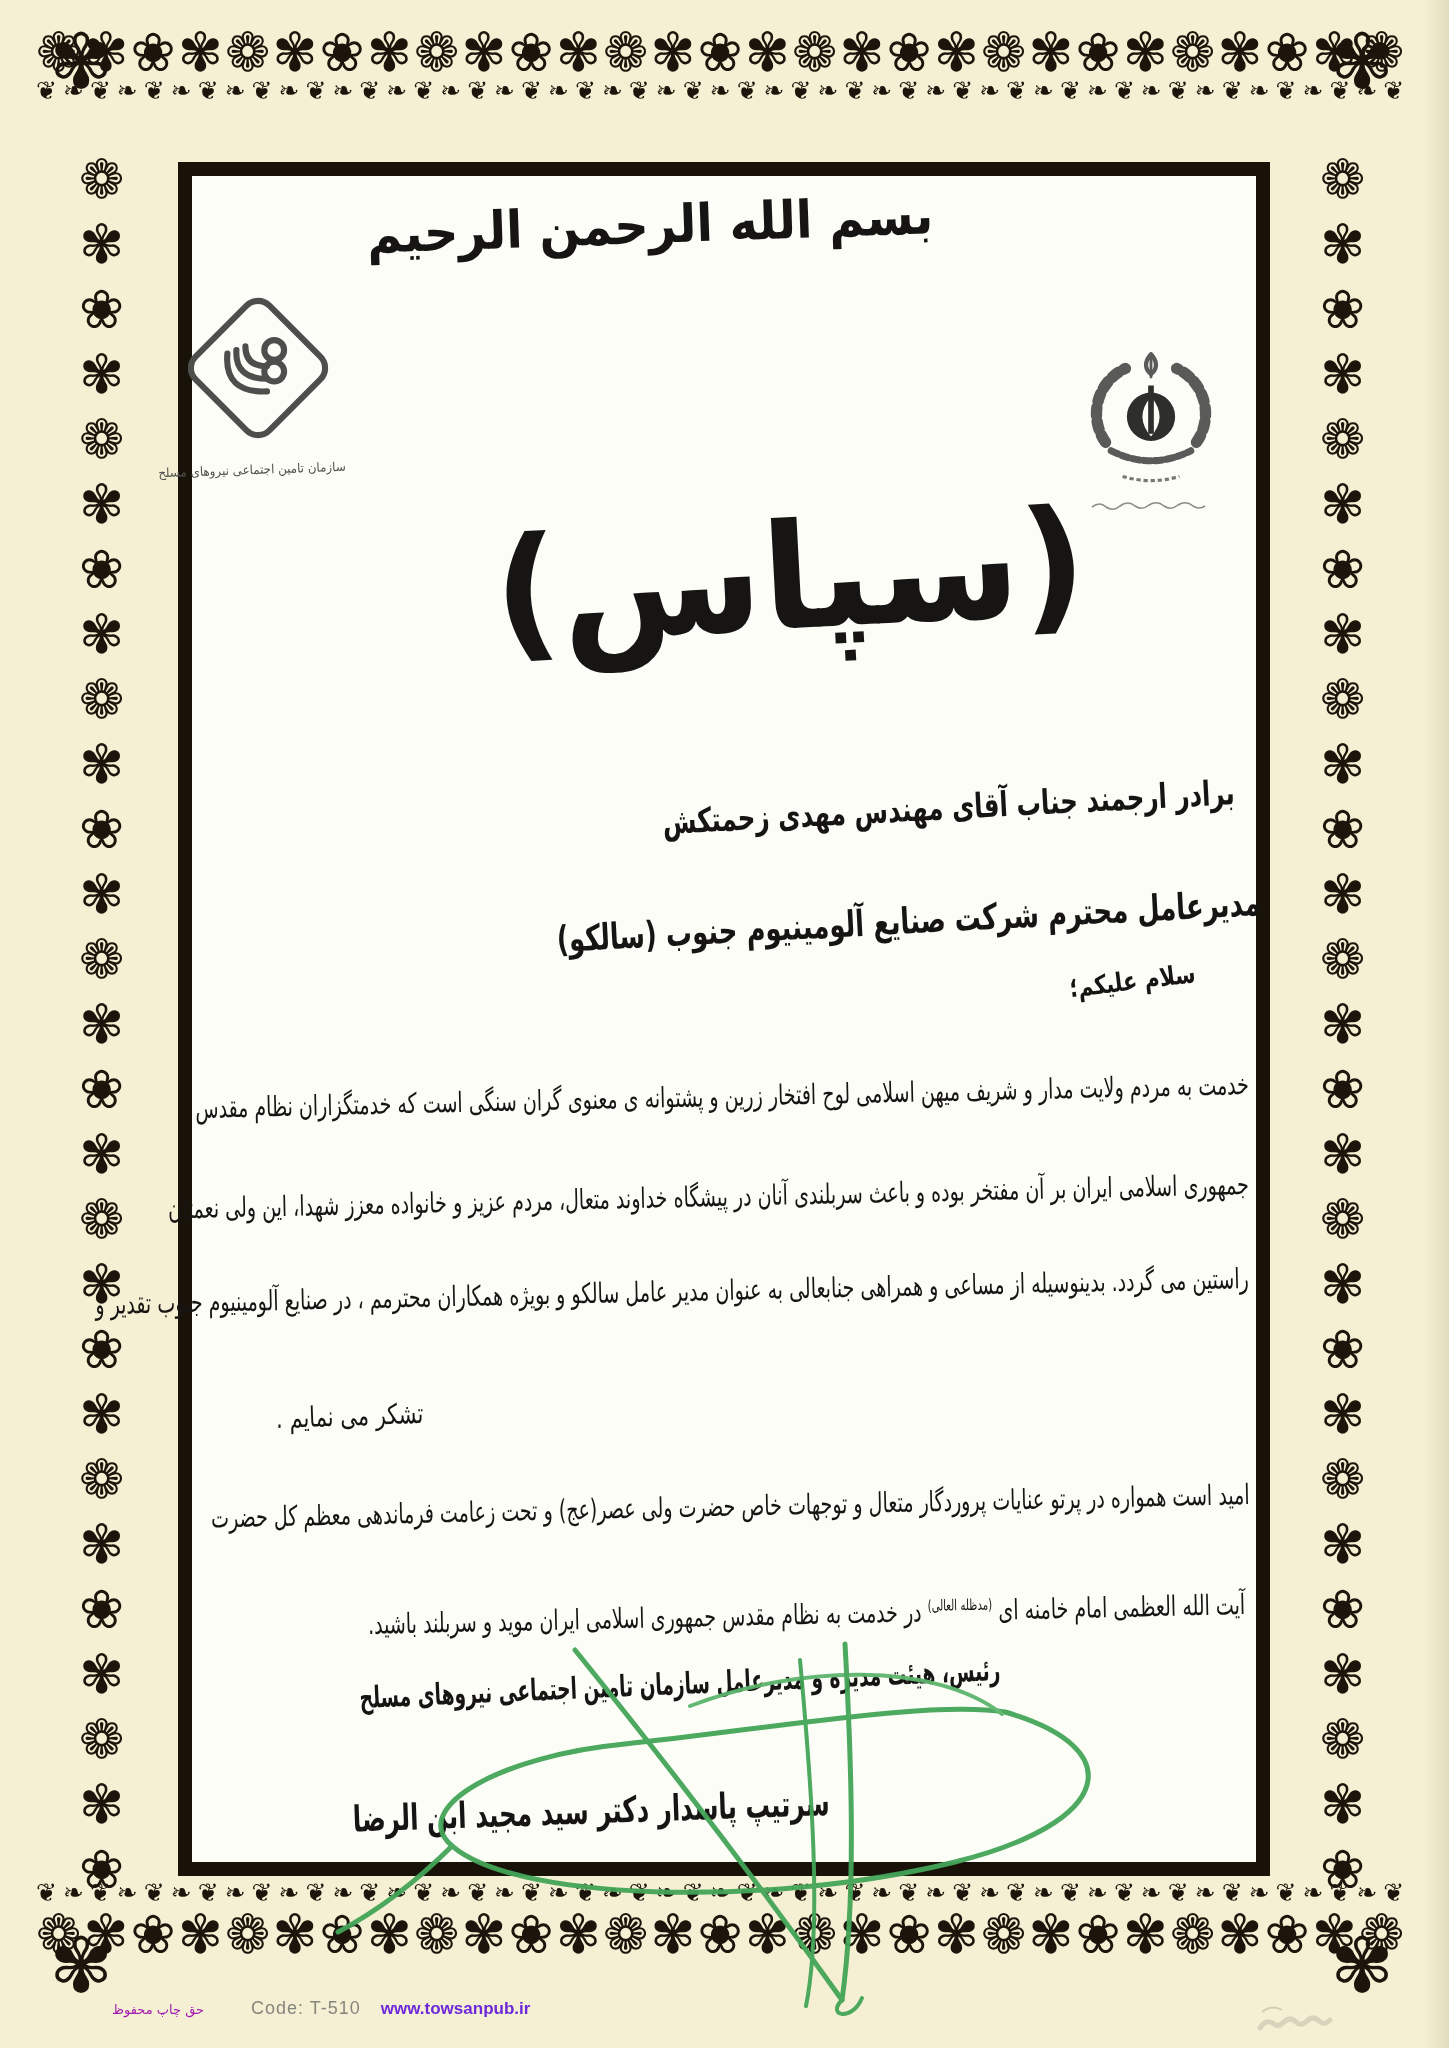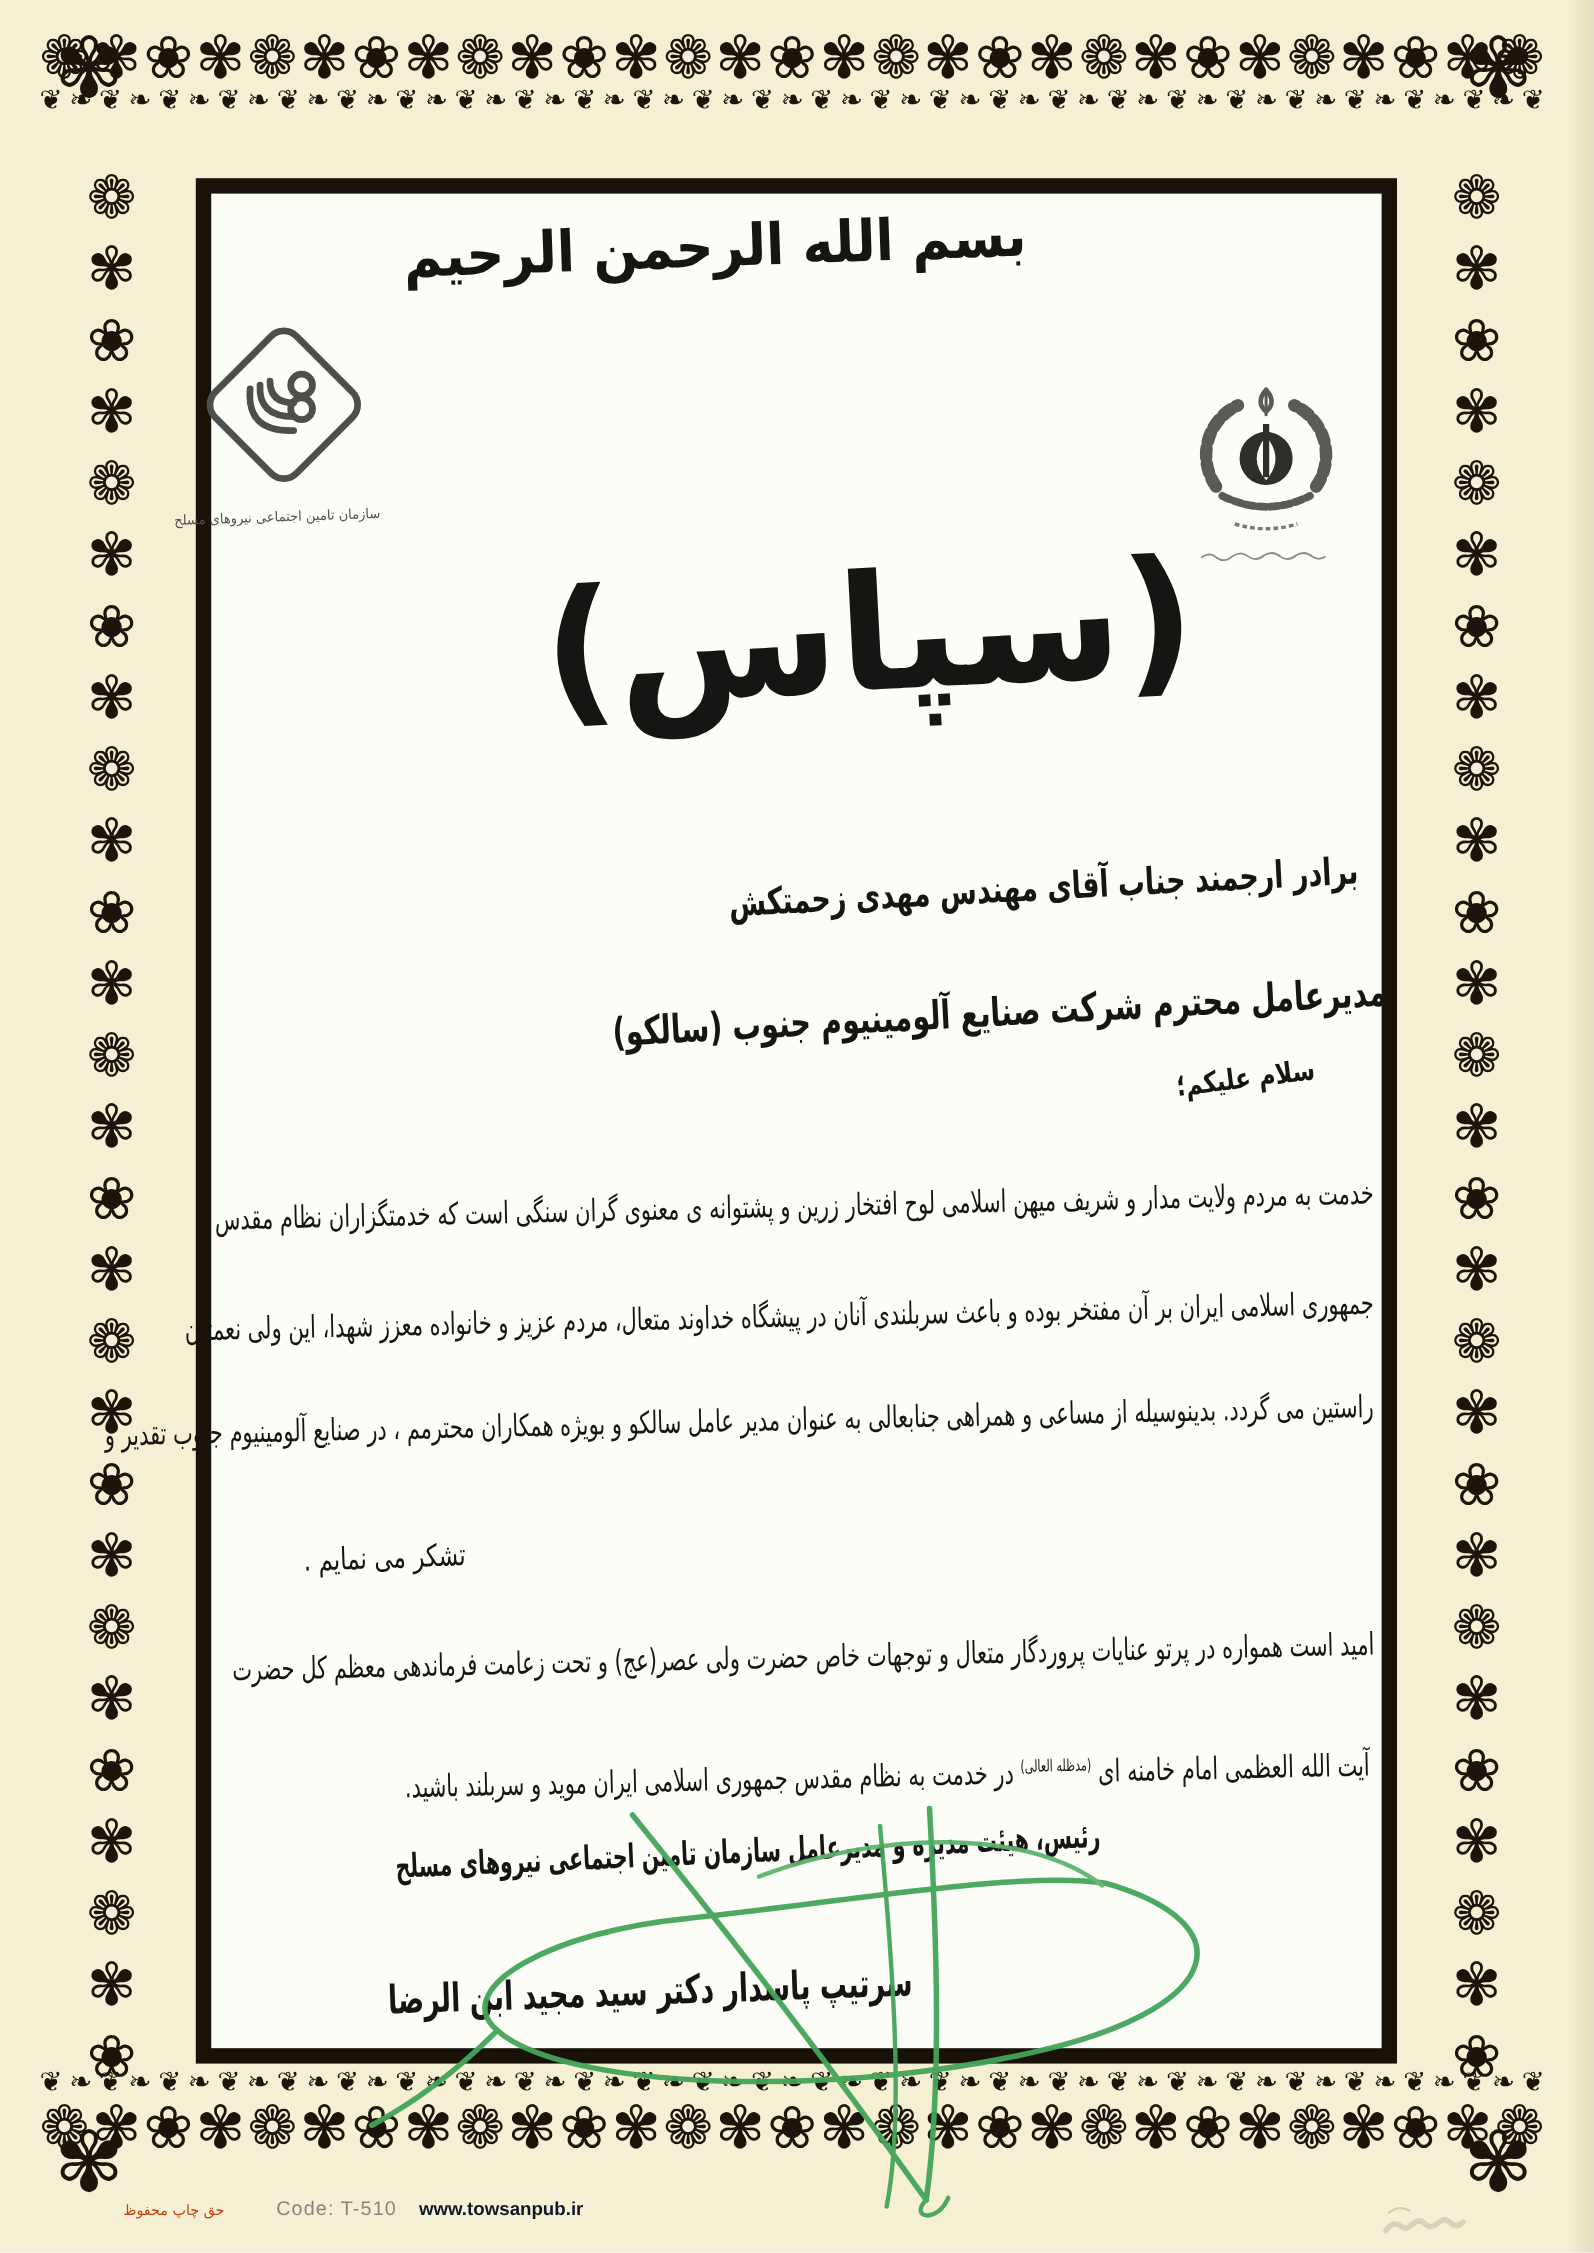--- a/index.html
+++ b/index.html
@@ -55,23 +55,23 @@
                 text-align:center;direction:rtl;transform:rotate(-2deg) scaleX(.95);white-space:nowrap;}
   .emblem{position:absolute;left:1080px;top:342px;width:142px;height:158px;}
   .emblem-caption{position:absolute;left:1088px;top:498px;width:124px;height:16px;}
 
   
   .sig-svg{position:absolute;left:0;top:0;pointer-events:none;}
 
   
   .footer{position:absolute;left:112px;top:1998px;display:flex;align-items:baseline;gap:20px;
           color:#86867e;}
-  .footer .fa{font-size:13px;direction:rtl;color:#c2410c;}
+  .footer .fa{font-size:13px;direction:rtl;color:#a21caf;}
   .footer .code{font-size:18px;letter-spacing:1px;font-family:"Liberation Sans",sans-serif;margin-left:27px;}
-  .footer .site{font-size:17px;font-weight:bold;font-family:"Liberation Sans",sans-serif;color:#0f172a;}
+  .footer .site{font-size:17px;font-weight:bold;font-family:"Liberation Sans",sans-serif;color:#6d28d9;}
   .watermark{position:absolute;left:1254px;top:1998px;width:90px;height:42px;opacity:.55;}
 </style>
 </head>
 <body>
 
 <div class="page">
 
   <div class="band band-top">
     <div class="row-main">❁✾❀✾❁✾❀✾❁✾❀✾❁✾❀✾❁✾❀✾❁✾❀✾❁✾❀✾❁✾❀✾❁✾❀✾❁✾❀✾❁✾❀✾❁✾❀✾</div>
     <div class="row-fine">❦❧❦❧❦❧❦❧❦❧❦❧❦❧❦❧❦❧❦❧❦❧❦❧❦❧❦❧❦❧❦❧❦❧❦❧❦❧❦❧❦❧❦❧❦❧❦❧❦❧❦❧❦❧❦❧❦❧❦❧❦❧❦❧❦❧❦❧❦❧❦❧❦❧❦❧❦❧❦❧❦❧❦❧❦❧❦❧❦❧❦❧❦❧❦❧</div>

